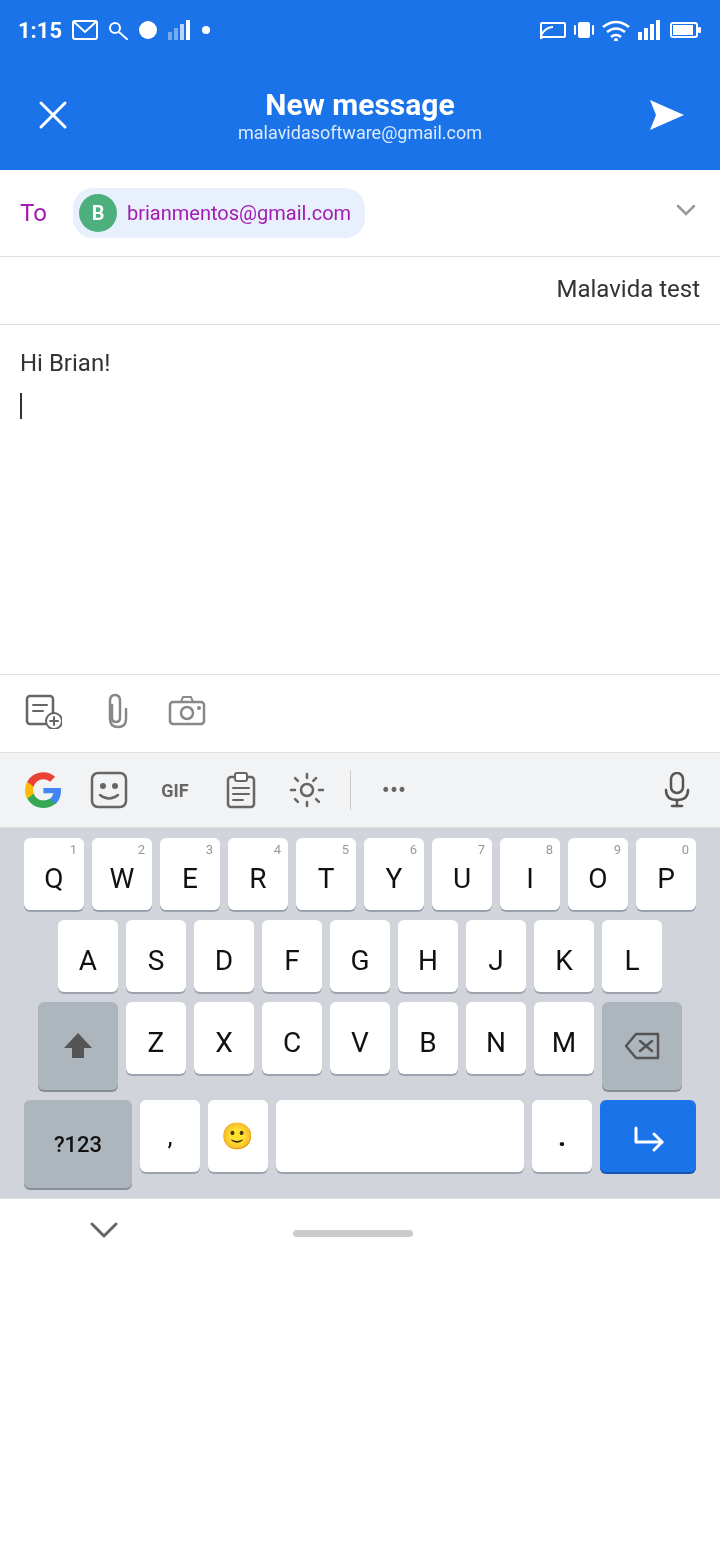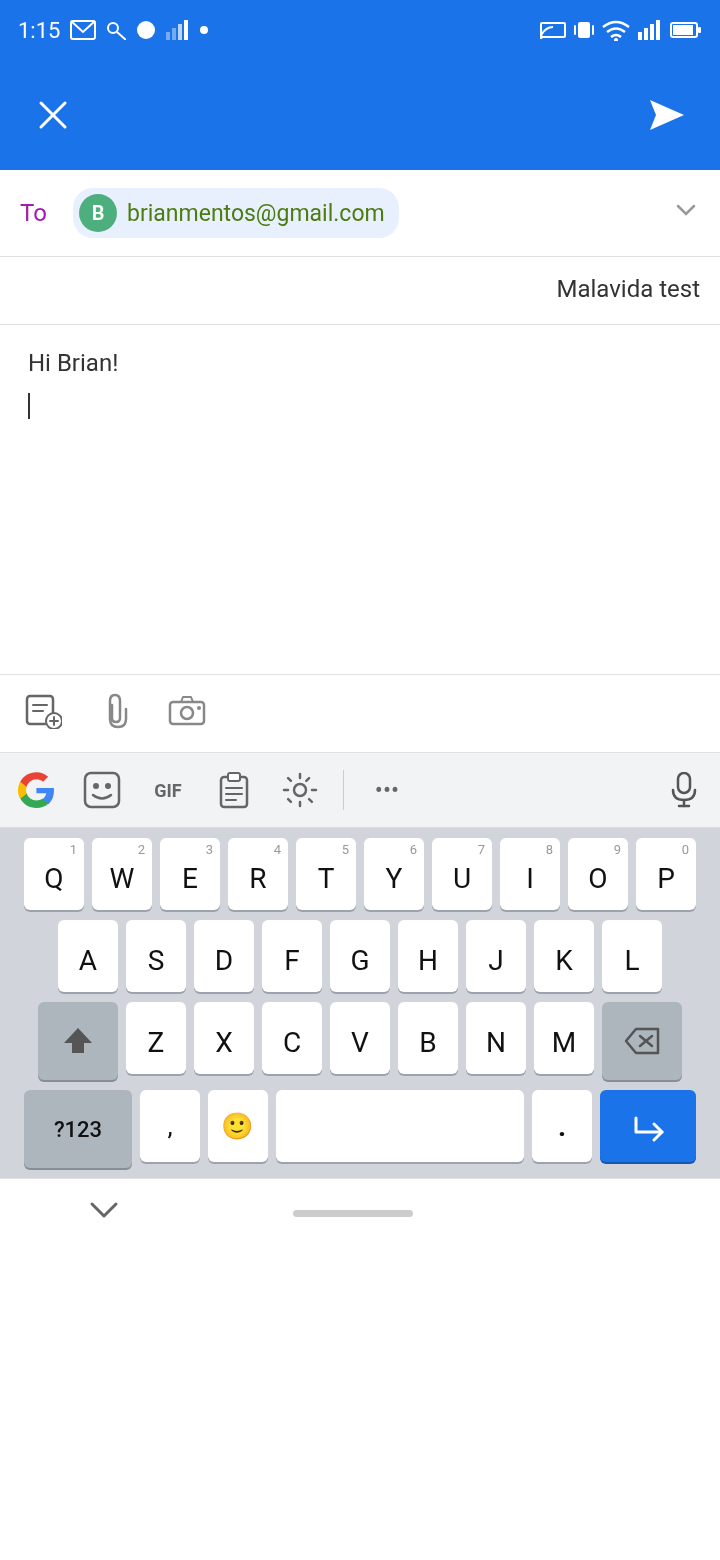--- a/index.html
+++ b/index.html
@@ -20,21 +20,21 @@
       align-items: center;
       justify-content: space-between;
       padding: 0 18px;
       color: white;
     }
     .status-bar-left {
       display: flex;
       align-items: center;
       gap: 10px;
       font-size: 22px;
-      font-weight: 400;
+      font-weight: 700;
     }
     .status-bar-right {
       display: flex;
       align-items: center;
       gap: 8px;
     }
 
     
     .app-header {
       background: #1a73e8;
@@ -105,22 +105,22 @@
       border-radius: 50%;
       background: #4caf7d;
       color: white;
       display: flex;
       align-items: center;
       justify-content: center;
       font-size: 20px;
       font-weight: 600;
     }
     .recipient-email {
-      font-size: 23px;
-      color: #4d7c0f;
+      font-size: 20px;
+      color: #a21caf;
     }
     .to-expand {
       margin-left: auto;
       color: #999;
       font-size: 26px;
     }
 
     
     .subject-row {
       padding: 18px 20px;
@@ -128,21 +128,21 @@
       min-height: 68px;
       text-align: right;
     }
     .subject-text {
       font-size: 24px;
       color: #333;
     }
 
     
     .body-area {
-      padding: 20px 28px;
+      padding: 20px 20px;
       min-height: 350px;
       border-bottom: 1px solid #e0e0e0;
     }
     .body-greeting {
       font-size: 24px;
       color: #333;
       line-height: 1.5;
     }
     .body-cursor {
       display: inline-block;
@@ -175,21 +175,21 @@
       color: #666;
       font-size: 30px;
       cursor: pointer;
     }
 
     
     .keyboard-topbar {
       background: #f1f3f4;
       display: flex;
       align-items: center;
-      padding: 10px 9px;
+      padding: 10px 16px;
       gap: 12px;
       border-bottom: 1px solid #ddd;
     }
     .kb-top-btn {
       display: flex;
       align-items: center;
       justify-content: center;
       width: 54px;
       height: 54px;
       cursor: pointer;
@@ -256,21 +256,21 @@
     .kb-key-letter .key-char {
       font-size: 28px;
       color: #111;
       font-weight: 400;
       margin-top: 8px;
     }
     .kb-key-special {
       background: #adb5bd;
       border-radius: 6px;
       box-shadow: 0 2px 0 #868e96;
-      height: 78px;
+      height: 88px;
       display: flex;
       align-items: center;
       justify-content: center;
       cursor: pointer;
     }
     .kb-shift { width: 80px; }
     .kb-backspace { width: 80px; }
     .kb-bottom-row {
       display: flex;
       justify-content: center;
@@ -395,20 +395,24 @@
   </div>
 </div>
 
 <div class="app-header">
   <div class="header-close">
     <svg width="32" height="32" viewBox="0 0 32 32" fill="none">
       <line x1="4" y1="4" x2="28" y2="28" stroke="white" stroke-width="3" stroke-linecap="round"></line>
       <line x1="28" y1="4" x2="4" y2="28" stroke="white" stroke-width="3" stroke-linecap="round"></line>
     </svg>
   </div>
+  <div class="header-center">
+    <span class="header-title">New message</span>
+    <span class="header-subtitle">malavidasoftware@gmail.com</span>
+  </div>
   <div class="header-send">
     <svg width="38" height="34" viewBox="0 0 38 34" fill="none">
       <polygon points="2,2 36,17 2,32 8,17" fill="white"></polygon>
     </svg>
   </div>
 </div>
 
 <div class="to-row">
   <span class="to-label">To</span>
   <div class="recipient-chip">

